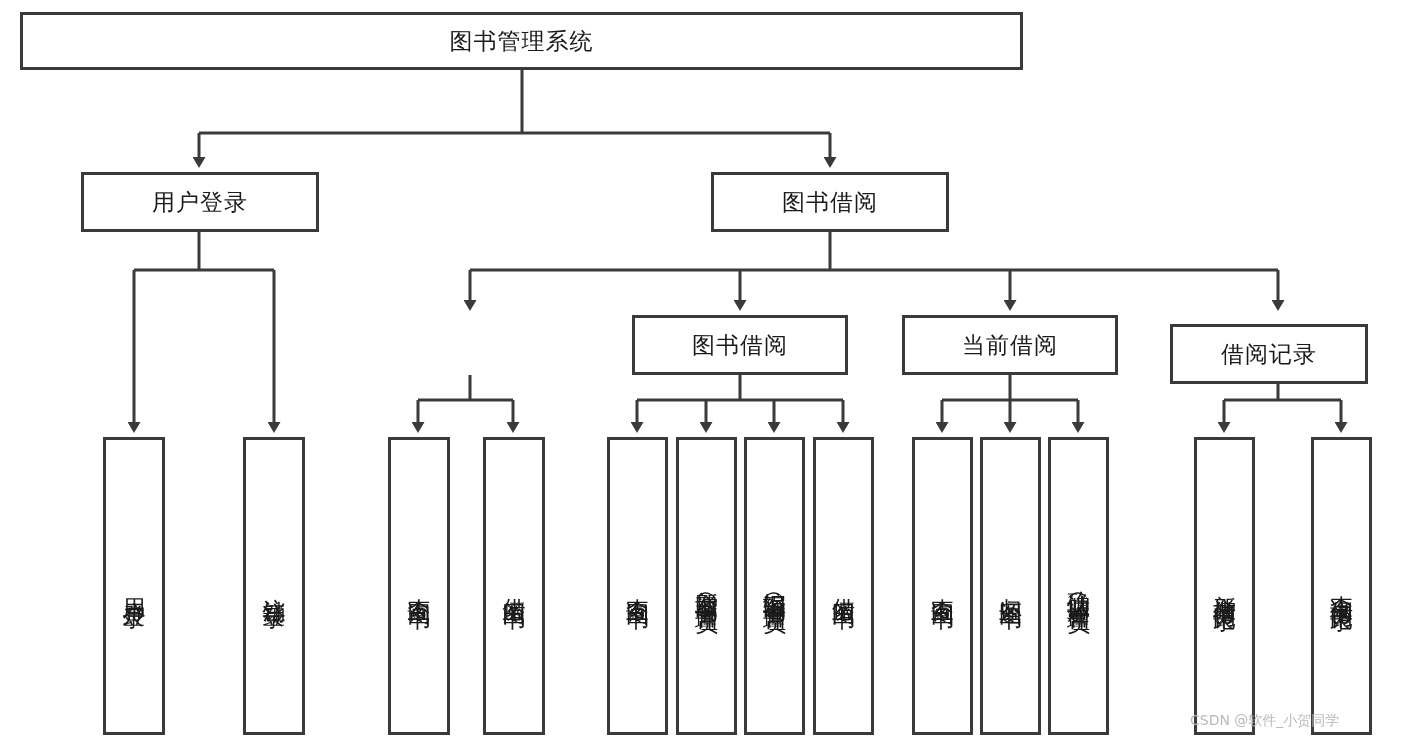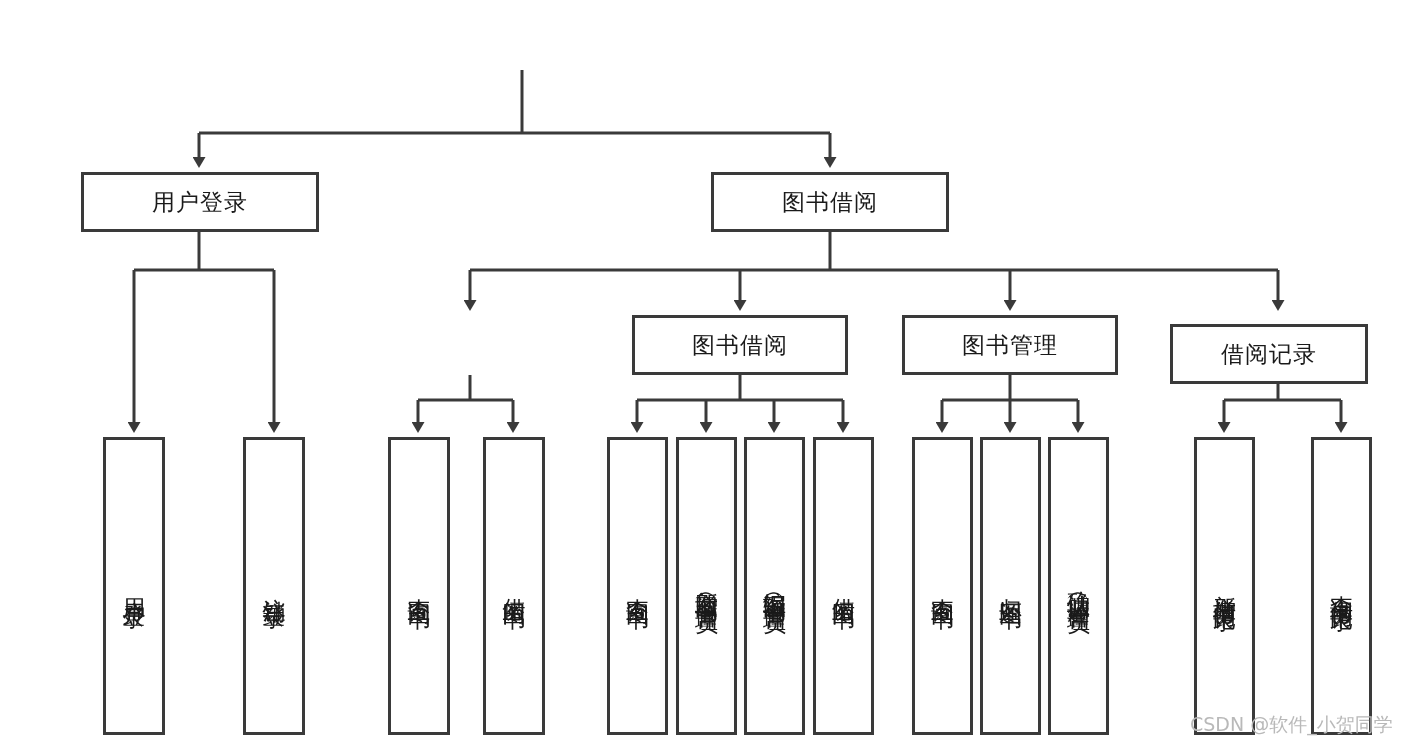--- a/index.html
+++ b/index.html
@@ -50,21 +50,21 @@
   }
   .node.v .vtext {
     writing-mode: vertical-rl;
     text-orientation: upright;
     white-space: nowrap;
   }
   .watermark {
     position: absolute;
     left: 1190px;
     top: 712px;
-    font-size: 19px;
+    font-size: 14px;
     color: #b9b9b9;
     white-space: nowrap;
     z-index: 3;
     font-family: "DejaVu Sans", "Liberation Sans", sans-serif;
   }
 </style>
 </head>
 <body>
 
 <div id="canvas">
@@ -112,26 +112,27 @@
       <path d="M1010,400 L1010,423" marker-end="url(#arr)"></path>
       <path d="M1078,400 L1078,423" marker-end="url(#arr)"></path>
 
       <path d="M1278,375 L1278,400"></path>
       <path d="M1224,400 L1341,400"></path>
       <path d="M1224,400 L1224,423" marker-end="url(#arr)"></path>
       <path d="M1341,400 L1341,423" marker-end="url(#arr)"></path>
     </g>
   </svg>
 
+  <div class="node h" style="left:20px; top:12px; width:1003px; height:58px;">图书管理系统</div>
 
   <div class="node h" style="left:81px; top:172px; width:238px; height:60px;">用户登录</div>
   <div class="node h" style="left:711px; top:172px; width:238px; height:60px;">图书借阅</div>
 
   <div class="node h" style="left:632px; top:315px; width:216px; height:60px;">图书借阅</div>
-  <div class="node h" style="left:902px; top:315px; width:216px; height:60px;">图书管理</div>
+  <div class="node h" style="left:902px; top:315px; width:216px; height:60px;">当前借阅</div>
   <div class="node h" style="left:1170px; top:324px; width:198px; height:60px;">借阅记录</div>
 
   <div class="node v" style="left:103px; top:437px; width:62px; height:298px;">
     <span class="vtext">用户登录</span>
   </div>
   <div class="node v" style="left:243px; top:437px; width:62px; height:298px;">
     <span class="vtext">注销登录</span>
   </div>
 
   <div class="node v" style="left:388px; top:437px; width:62px; height:298px;">

